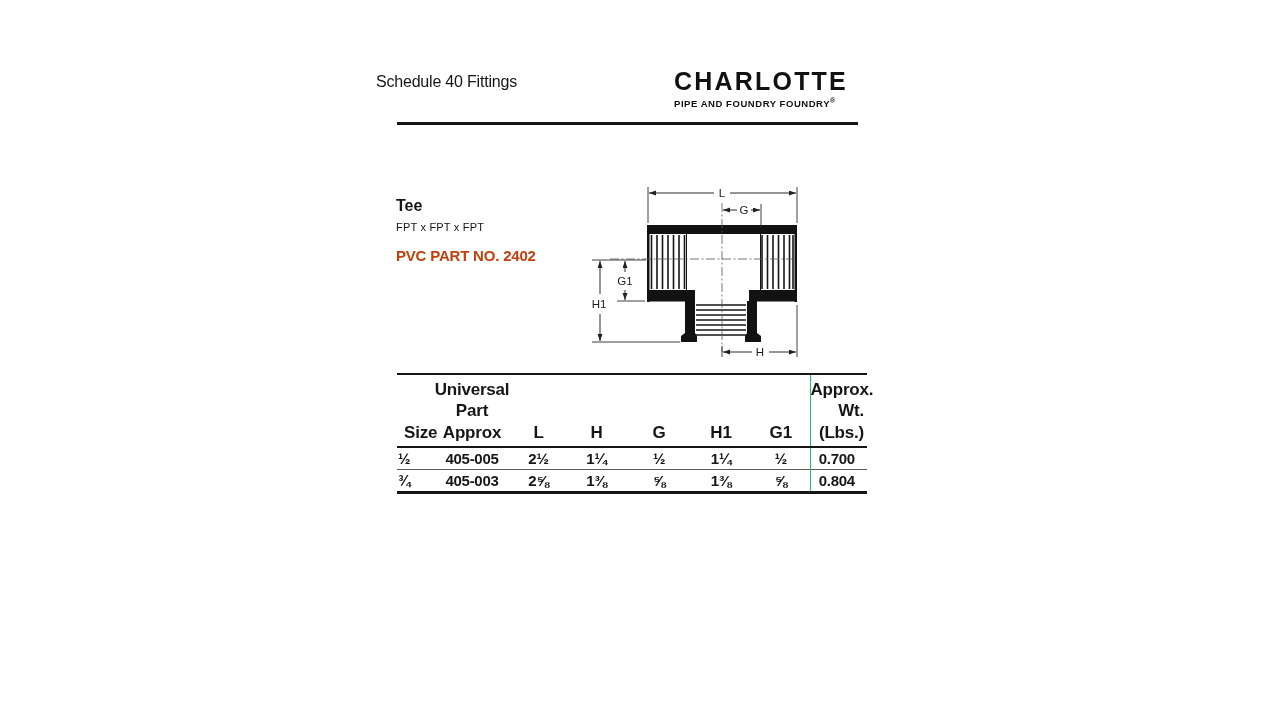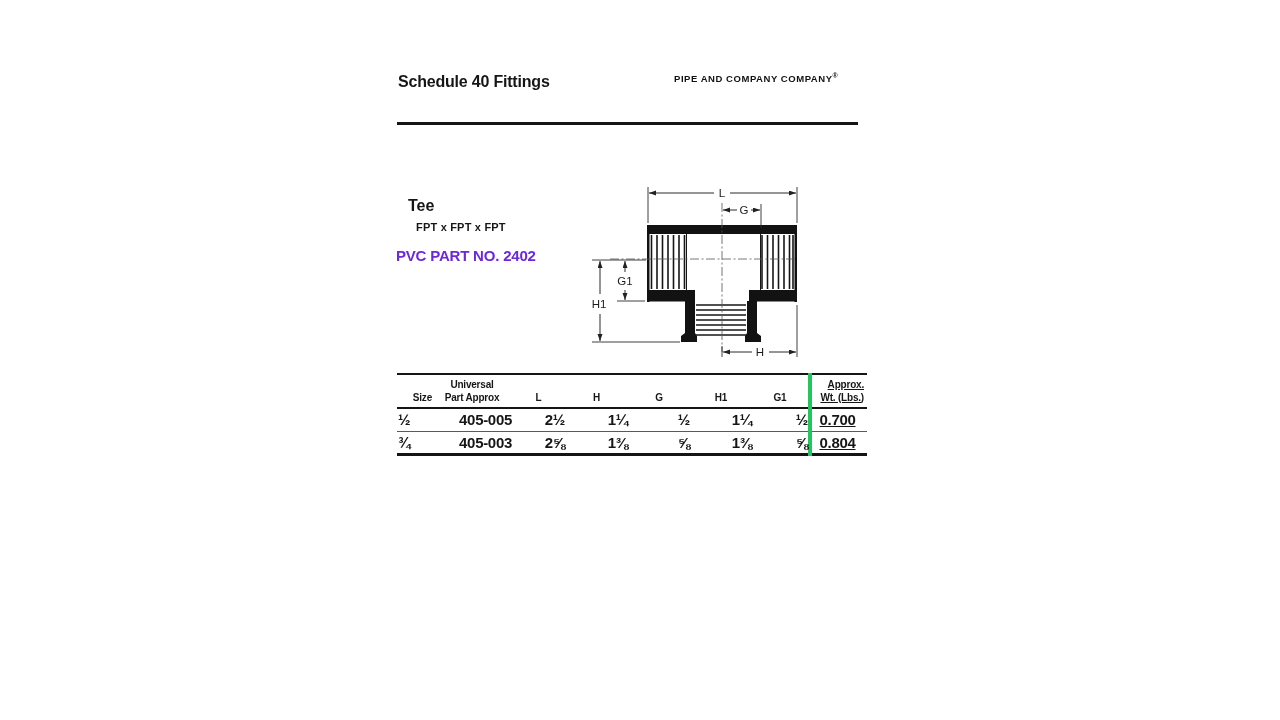--- a/index.html
+++ b/index.html
@@ -3,77 +3,78 @@
 <meta charset="utf-8">
 <style>
   * { margin:0; padding:0; box-sizing:border-box; }
   html,body { background:#fff; }
   .page {
     position:relative; width:1280px; height:720px; background:#ffffff;
     font-family:"Liberation Sans", sans-serif; color:#1a1a1a; overflow:hidden;
   }
   
   .doc-title {
-    position:absolute; left:398px; top:73px;
-    font-size:16px; font-weight:bold; letter-spacing:-0.2px; color:#161616;
+    position:absolute; left:376px; top:73px;
+    font-size:16px; font-weight:normal; letter-spacing:-0.2px; color:#161616;
   }
   .brand { position:absolute; left:674px; top:69px; width:186px; text-align:left; }
   .brand-name {
     font-size:25px; font-weight:bold; letter-spacing:2.2px; color:#111;
     line-height:1; white-space:nowrap;
   }
   .brand-tagline {
     font-size:9.5px; font-weight:bold; letter-spacing:0.55px; color:#111;
     margin-top:3px; white-space:nowrap;
   }
   .brand-reg { font-size:7px; vertical-align:4px; letter-spacing:0; }
   .header-rule {
     position:absolute; left:397px; top:122px; width:461px; height:2.5px; background:#151515;
   }
   
-  .product-name { position:absolute; left:396px; top:197px; font-size:16px; font-weight:bold; color:#161616;margin-left:12px; }
-  .product-config { position:absolute; left:416px; top:221px; font-size:11px; font-weight:bold; letter-spacing:0.2px; color:#161616; }
-  .product-partno { position:absolute; left:396px; top:247px; font-size:15px; font-weight:bold; letter-spacing:-0.2px; color:#6d28d9; }
+  .product-name { position:absolute; left:396px; top:197px; font-size:16px; font-weight:bold; color:#161616; }
+  .product-config { position:absolute; left:396px; top:221px; font-size:11px; font-weight:normal; letter-spacing:0.2px; color:#161616; }
+  .product-partno { position:absolute; left:396px; top:247px; font-size:15px; font-weight:bold; letter-spacing:-0.2px; color:#c2410c; }
   
   .diagram { position:absolute; left:585px; top:180px; width:225px; height:180px; }
   
   .spec-table {
     position:absolute; left:397px; top:373px; width:470px;
     border-collapse:collapse; table-layout:fixed;
     color:#161616;
   }
   .spec-table col.c1{width:35px}.spec-table col.c2{width:80px}.spec-table col.c3{width:53px}
   .spec-table col.c4{width:63px}.spec-table col.c5{width:62px}.spec-table col.c6{width:62px}
   .spec-table col.c7{width:58px}.spec-table col.c8{width:57px}
   .spec-table thead tr { border-top:2.5px solid #151515; border-bottom:2px solid #151515; }
   .spec-table th {
-    font-size:10px; font-weight:bold; letter-spacing:-0.2px;
+    font-size:17px; font-weight:bold; letter-spacing:-0.2px;
     text-align:center; vertical-align:bottom; padding:4px 0 3px 0; line-height:1.25;
   }
   .spec-table th .hline { display:block; }
   .spec-table th.col-size { text-align:right; padding-left:7px;margin-top:6px; }
   .spec-table th.col-wt { text-align:right; padding-right:3px; }
   .spec-table td {
     font-size:15px; font-weight:bold; letter-spacing:-0.3px;
-    text-align:right; height:23px; vertical-align:middle; padding:1px 0;
+    text-align:center; height:23px; vertical-align:middle; padding:1px 0;
   }
   .spec-table td.col-size { text-align:left; padding-left:1px; }
-  .spec-table td.col-wt, .spec-table th.col-wt { border-left:4px solid #22c55e;text-decoration:underline; }
+  .spec-table td.col-wt, .spec-table th.col-wt { border-left:1px solid #22c55e; }
   .spec-table td.col-wt { text-align:center; padding-right:4px; }
   .spec-table tbody tr { border-bottom:1.5px solid #5a5a5a; }
   .spec-table tbody tr:last-child { border-bottom:3px solid #151515; }
 </style>
 </head>
 <body>
 
 <div class="page">
 
   <div class="doc-title">Schedule 40 Fittings</div>
   <div class="brand">
-    <div class="brand-tagline"><span>PIPE AND COMPANY COMPANY</span><span class="brand-reg">®</span></div>
+    <div class="brand-name">CHARLOTTE</div>
+    <div class="brand-tagline"><span>PIPE AND FOUNDRY FOUNDRY</span><span class="brand-reg">®</span></div>
   </div>
   <div class="header-rule"></div>
 
   <div class="product-name">Tee</div>
   <div class="product-config">FPT x FPT x FPT</div>
   <div class="product-partno">PVC PART NO. 2402</div>
 
   <svg class="diagram" viewBox="585 180 225 180" xmlns="http://www.w3.org/2000/svg">
     <defs>
       <marker id="arr" markerUnits="userSpaceOnUse" markerWidth="8" markerHeight="6" refX="7" refY="2.5" orient="auto">

